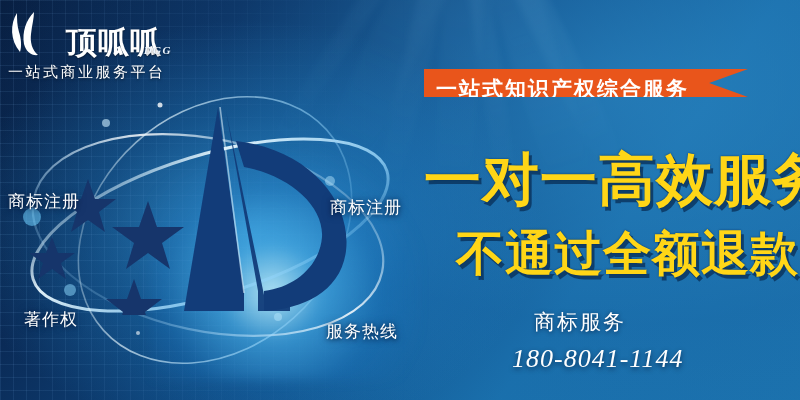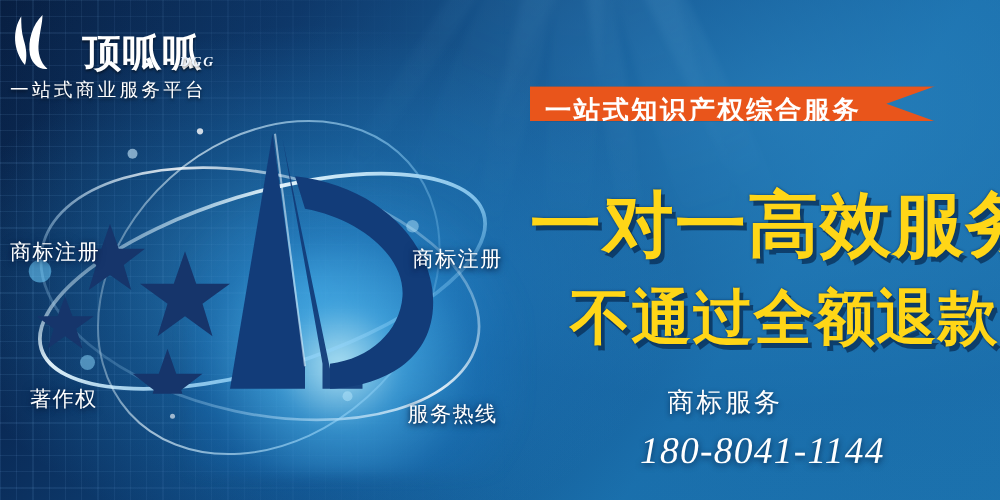--- a/index.html
+++ b/index.html
@@ -94,21 +94,21 @@
     text-shadow:3px 4px 0 rgba(8,45,86,.75), 0 0 2px rgba(8,45,86,.9);
   }
   .head-1{top:142px;font-size:57px;letter-spacing:1px;}
   .head-2{top:222px;font-size:48px;letter-spacing:1px;margin-left:32px;}
 
   .hot-label{
     position:absolute;left:534px;top:308px;color:#ffffff;font-size:21px;
     letter-spacing:2px;text-shadow:0 1px 4px rgba(0,20,50,.7);white-space:nowrap;
   }
   .hot-number{
-    position:absolute;left:512px;top:344px;color:#ffffff;font-size:30px;
+    position:absolute;left:512px;top:344px;color:#ffffff;font-size:26px;
     font-style:italic;font-family:"Liberation Serif","DejaVu Serif",serif;
     letter-spacing:1px;text-shadow:0 2px 5px rgba(0,20,50,.7);white-space:nowrap;
   }
 </style>
 </head>
 <body>
 
 <div class="banner">
 
   <div class="grid"></div>

